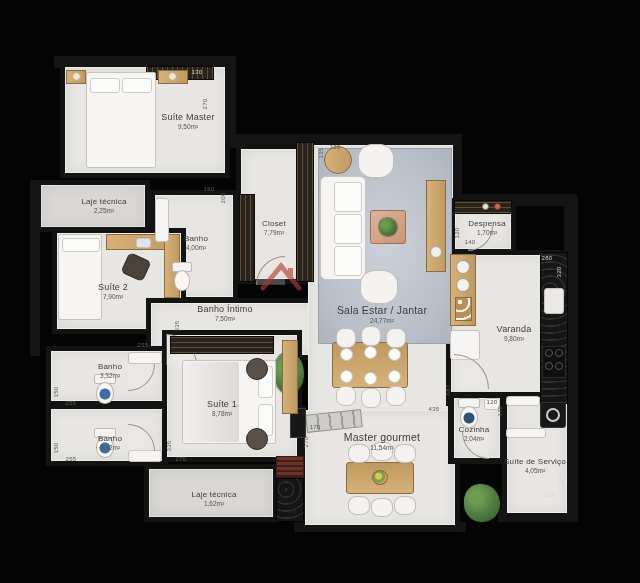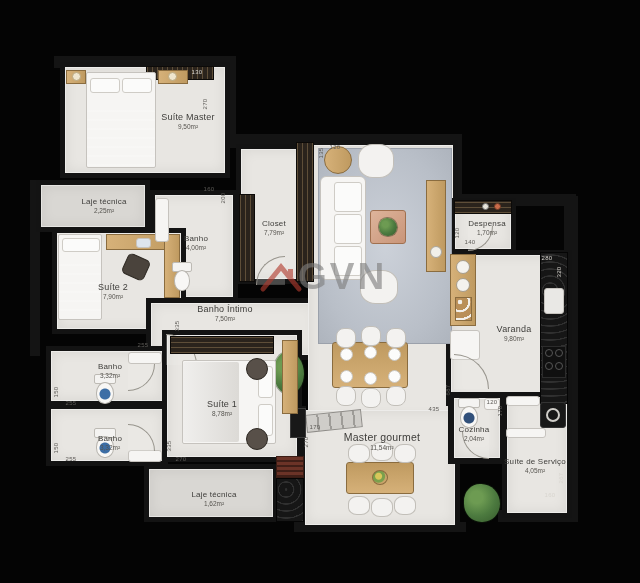--- a/index.html
+++ b/index.html
@@ -210,20 +210,24 @@
       <span class="ar">7,79m²</span>
     </div>
   <div class="label" style="left:113px;top:291px;">
       <span class="nm">Suíte 2</span>
       <span class="ar">7,90m²</span>
     </div>
   <div class="label" style="left:225px;top:313px;">
       <span class="nm">Banho Íntimo</span>
       <span class="ar">7,50m²</span>
     </div>
+  <div class="label big" style="left:382px;top:314px;">
+      <span class="nm">Sala Estar / Jantar</span>
+      <span class="ar">24,77m²</span>
+    </div>
   <div class="label sm" style="left:487px;top:228px;">
       <span class="nm">Despensa</span>
       <span class="ar">1,70m²</span>
     </div>
   <div class="label" style="left:514px;top:333px;">
       <span class="nm">Varanda</span>
       <span class="ar">9,80m²</span>
     </div>
   <div class="label sm" style="left:110px;top:371px;">
       <span class="nm">Banho</span>
@@ -279,16 +283,15 @@
   <span class="dim v lt" style="left:561px;top:478px;">267</span>
   <span class="dim lt" style="left:550px;top:495px;">160</span>
   <span class="dim v" style="left:321px;top:153px;">135</span>
   <span class="dim" style="left:335px;top:147px;">120</span>
 
   <div id="watermark">
     <svg width="46" height="40" viewBox="0 0 46 40">
       <path d="M5 32 L23 10 L41 32" stroke="#b23b2e" stroke-width="5" fill="none" stroke-linecap="round"></path>
       <rect x="30" y="12" width="5" height="8" fill="#b23b2e"></rect>
     </svg>
-    <span class="wm-text">GVN</span>
   </div>
 
 </div>
 
 </body></html>

